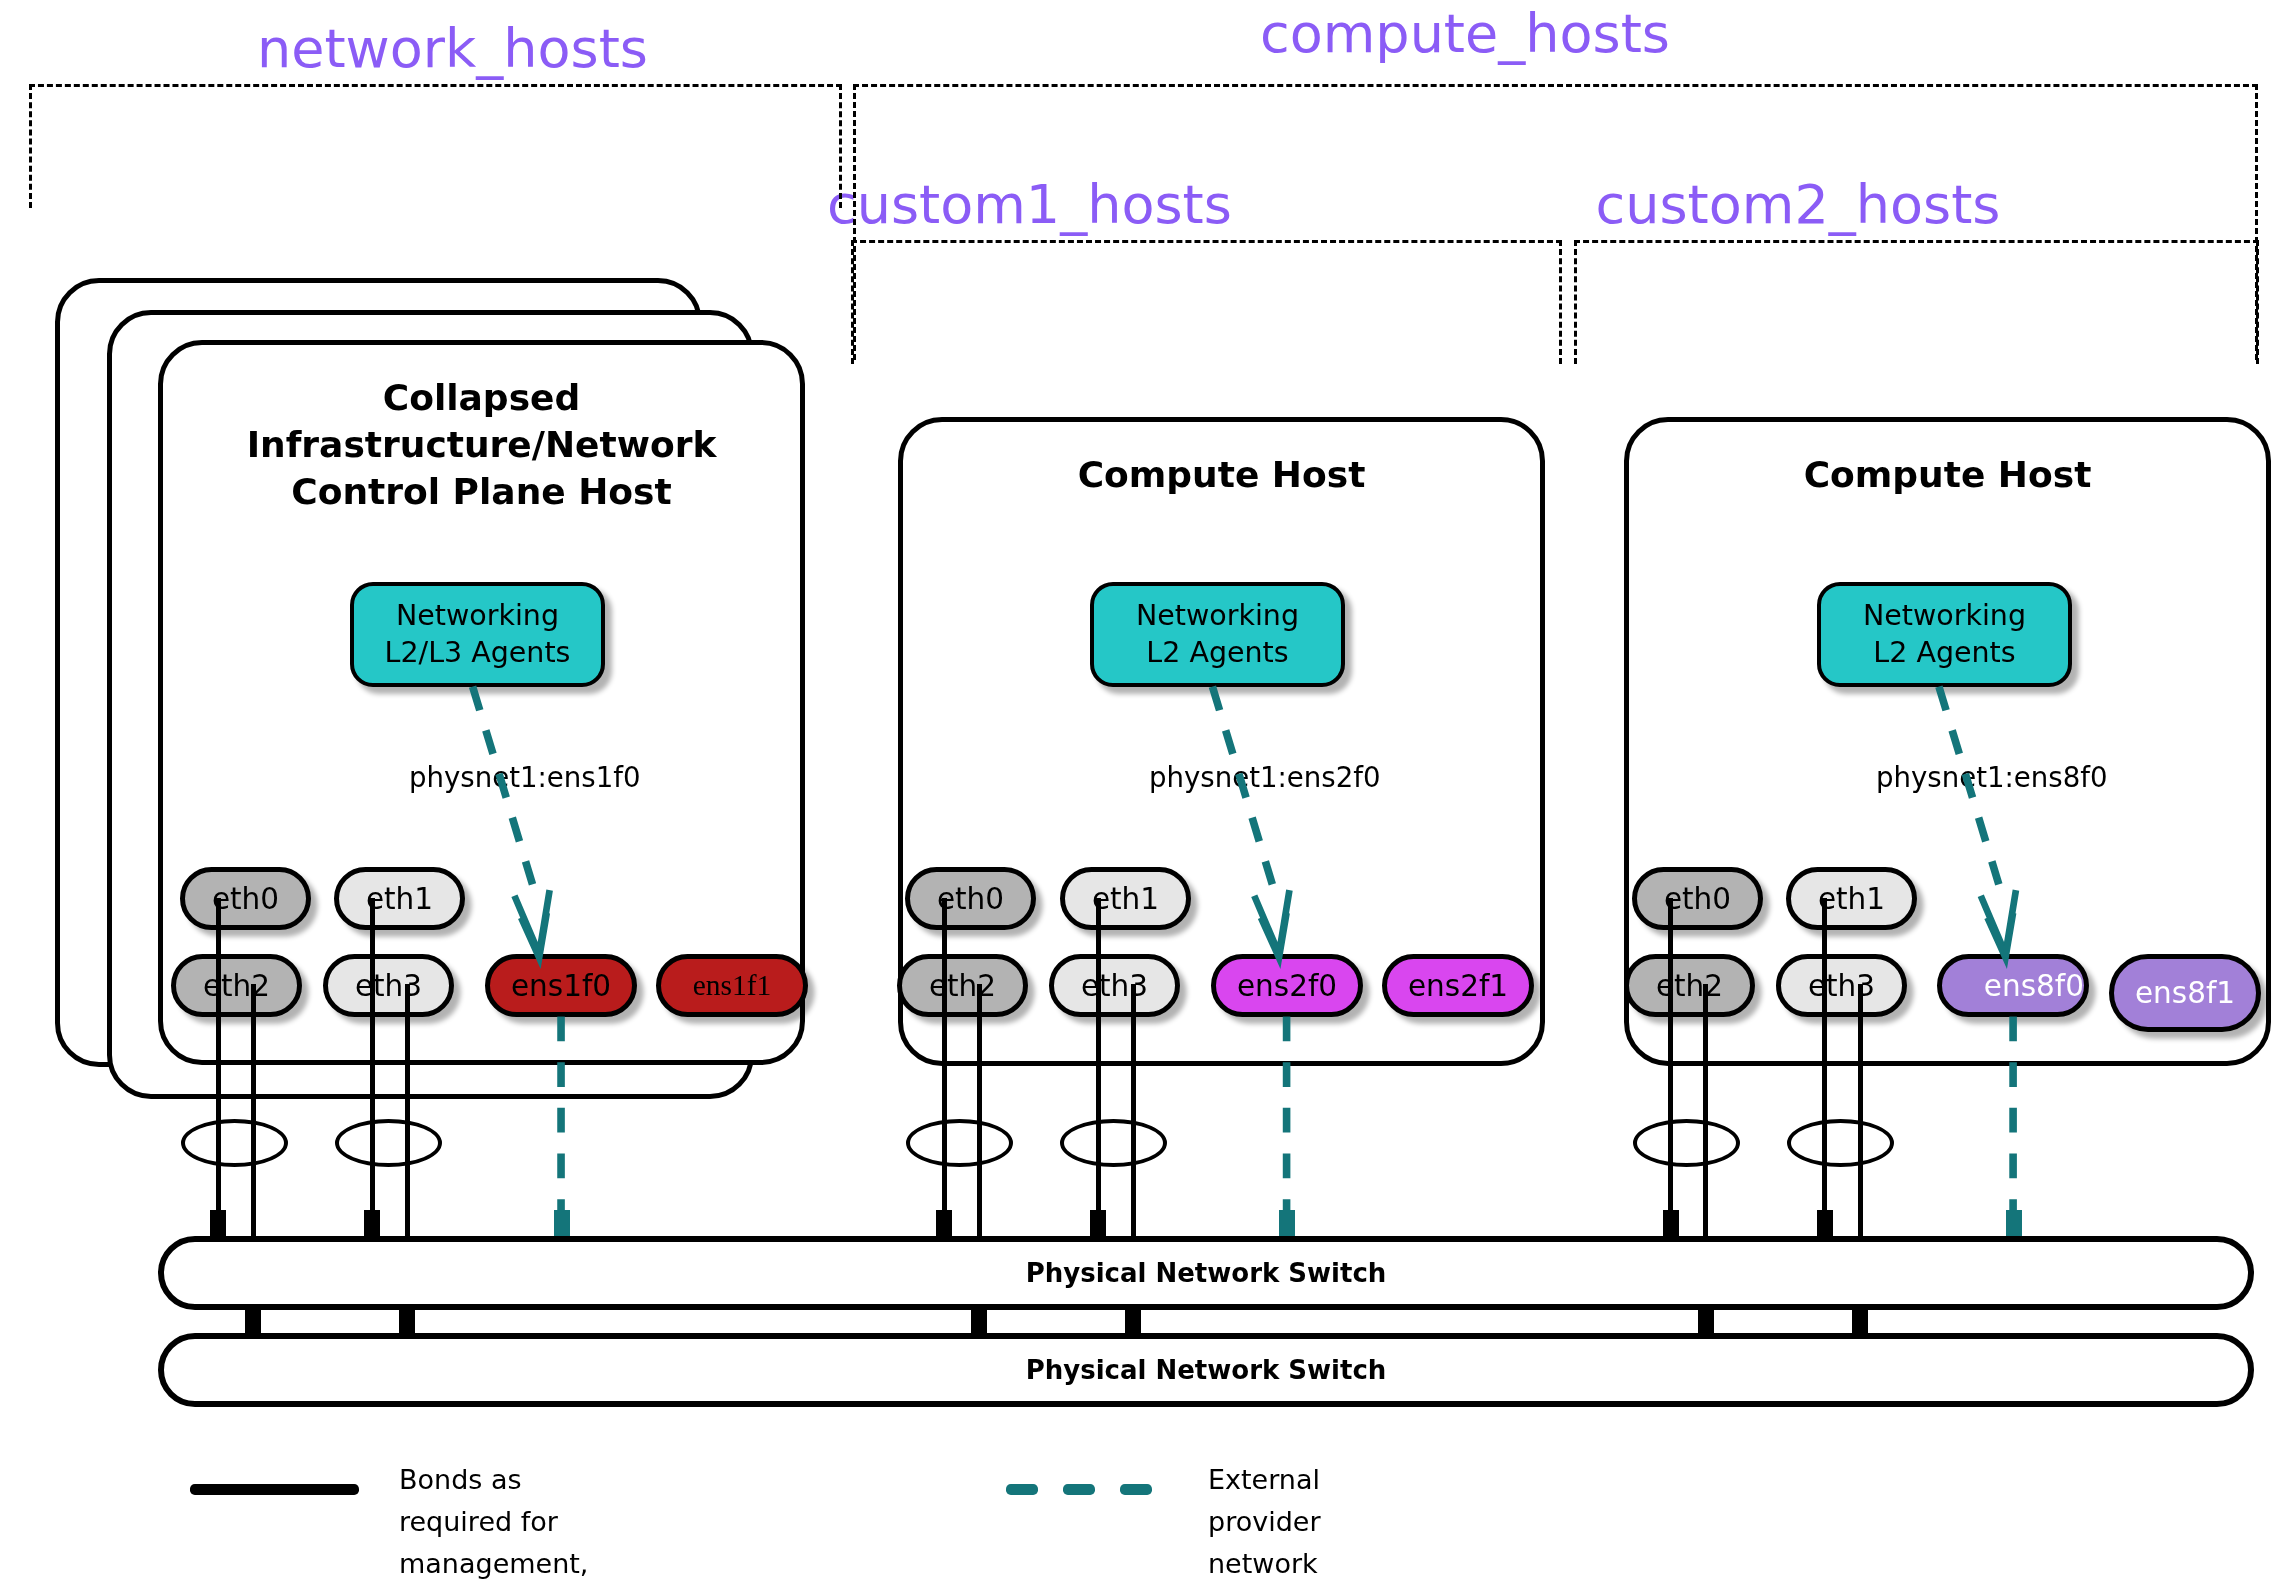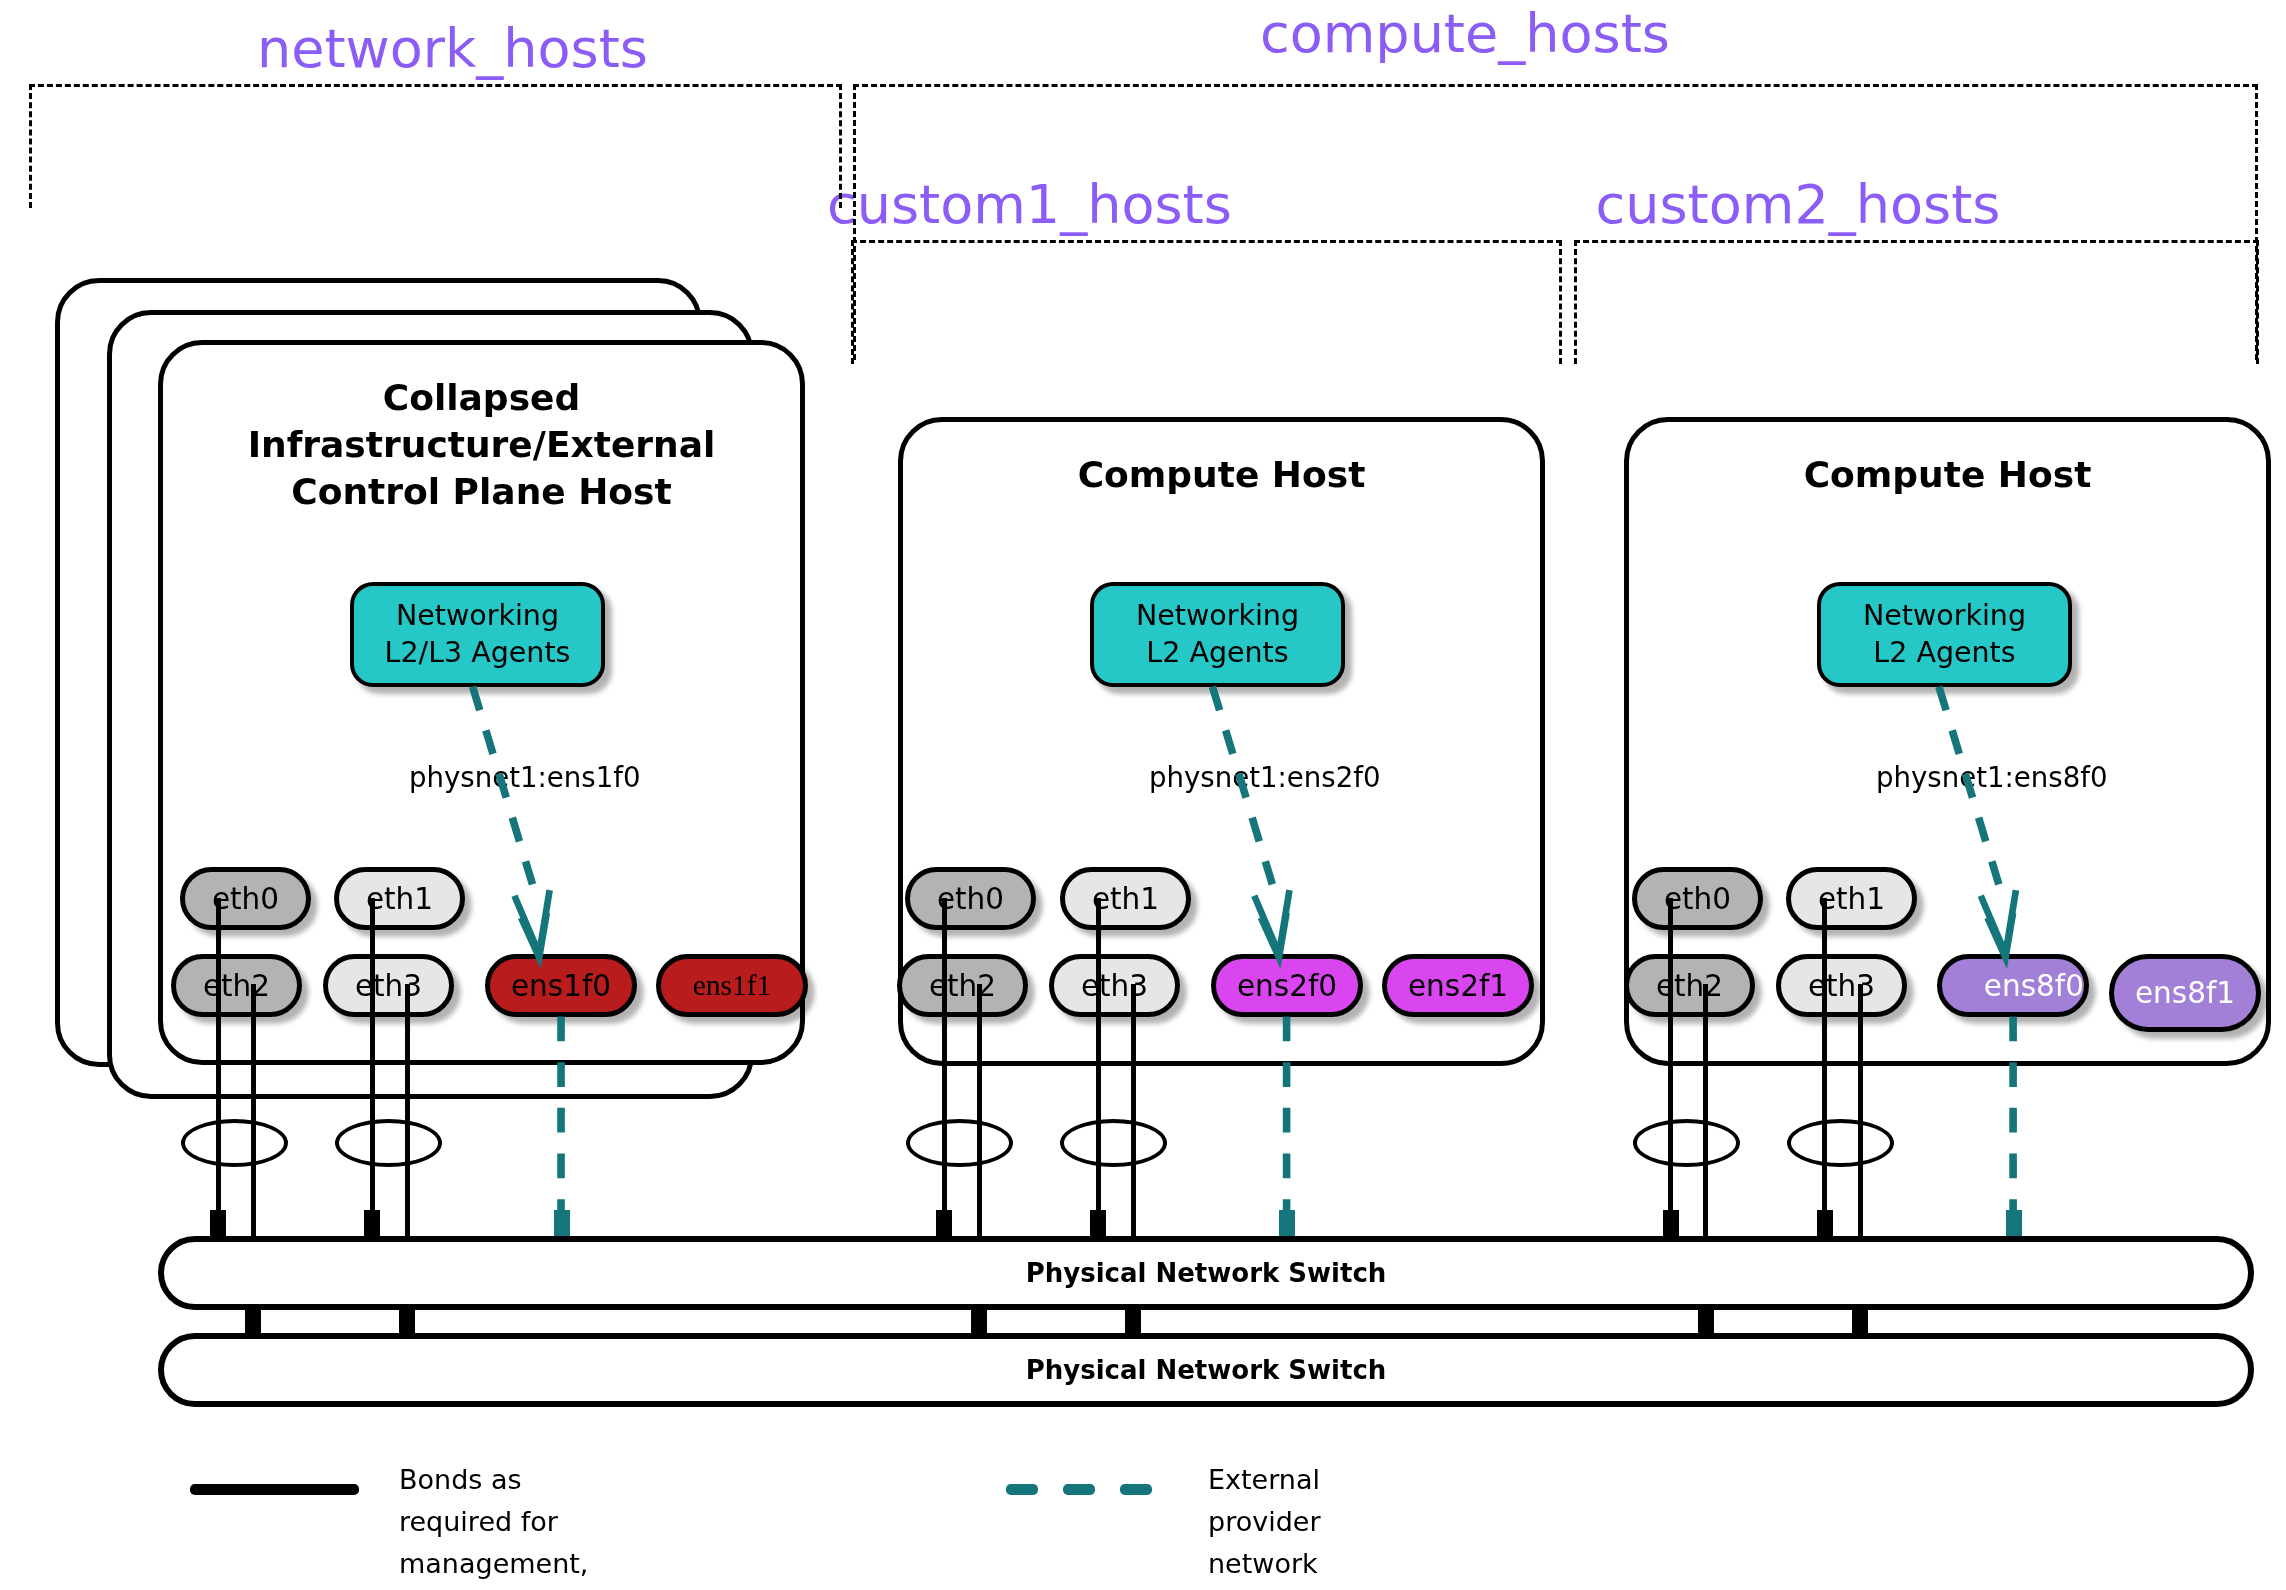--- a/index.html
+++ b/index.html
@@ -80,21 +80,21 @@
 
   <div class="group-box" style="left:851px;top:240px;width:711px;height:124px;border-bottom:none;"></div>
 
   <div class="group-box" style="left:1574px;top:240px;width:685px;height:124px;border-bottom:none;"></div>
 
   <div class="card card-ghost" style="left:55px;top:278px;width:647px;height:789px;"></div>
   <div class="card card-ghost" style="left:107px;top:310px;width:647px;height:789px;"></div>
   <div class="card" style="left:158px;top:340px;width:647px;height:725px;">
     <div class="card-title" style="top:30px;">
       <div>Collapsed</div>
-      <div>Infrastructure/External</div>
+      <div>Infrastructure/Network</div>
       <div>Control Plane Host</div>
     </div>
   </div>
 
   <div class="agent" style="left:350px;top:582px;width:255px;height:105px;">
     <span>Networking</span>
     <span>L2/L3 Agents</span>
   </div>
   <div class="phys-label" style="left:409px;top:761px;">physnet1:ens1f0</div>
 

